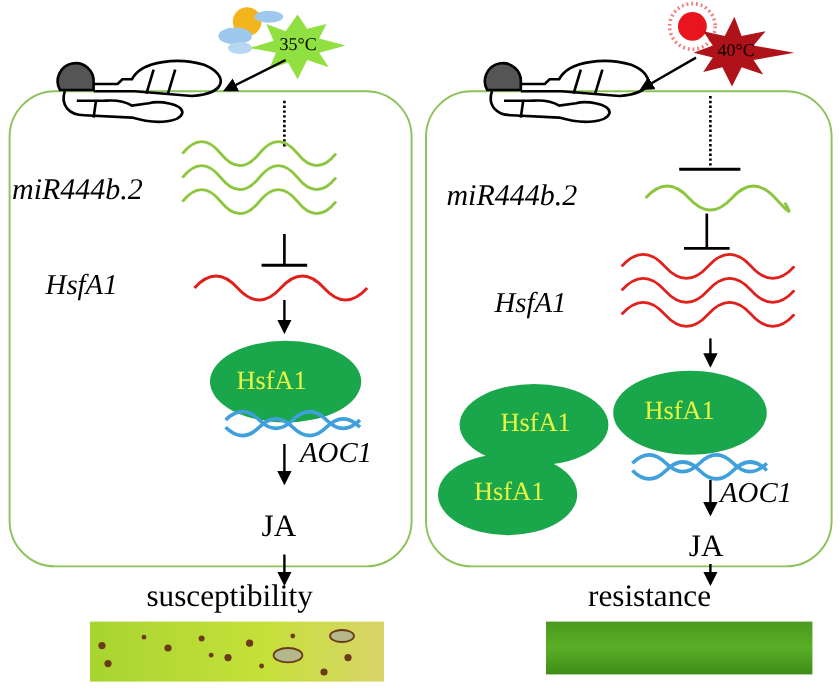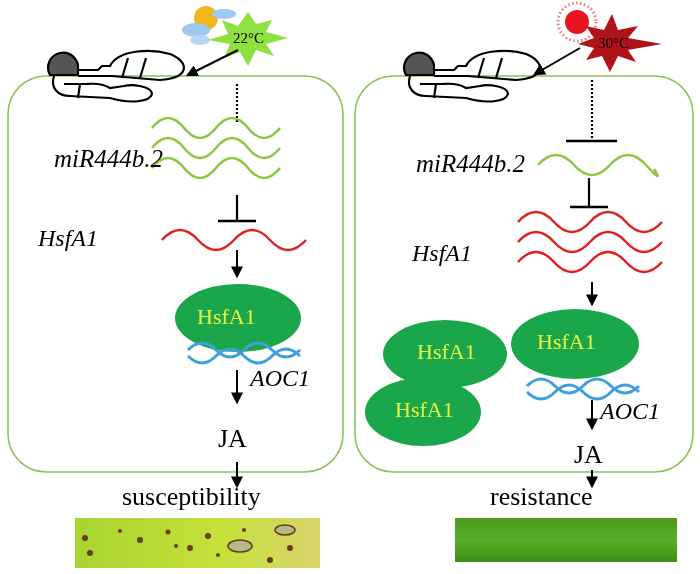--- a/index.html
+++ b/index.html
@@ -1,20 +1,20 @@
 <!DOCTYPE html>
 <html><head>
 <meta charset="utf-8">
 <style>
   html,body{margin:0;padding:0;background:#fff;}
   body{width:700px;height:574px;position:relative;overflow:hidden;font-family:"Liberation Serif",serif;}
   svg{position:absolute;left:0;top:0;}
   .t{position:absolute;white-space:nowrap;color:#000;}
   .it{font-style:italic;}
-  .lbl{font-size:25px;padding-left:44px;}
+  .lbl{font-size:25px;}
   .gene{font-size:24px;}
   .prot{color:#e8f542;font-size:22px;}
   .temp{font-size:15px;}
   .out{font-size:26px;}
 </style>
 </head>
 <body>
 
 <svg width="700" height="574" viewBox="0 0 700 574">
   <defs>
@@ -128,22 +128,22 @@
       <circle cx="244" cy="530" r="2"></circle>
         <circle cx="270" cy="560" r="3"></circle>
         <circle cx="290" cy="548" r="3"></circle>
     </g>
     <ellipse cx="240" cy="546" rx="12" ry="6" fill="#b4b88a" stroke="#6a3a1a" stroke-width="1.5"></ellipse>
     <ellipse cx="285" cy="530" rx="10" ry="5" fill="#b4b88a" stroke="#6a3a1a" stroke-width="1.5"></ellipse>
   </g>
   <rect x="455" y="518" width="222" height="44" fill="url(#leafR)"></rect>
 </svg>
 
-<div class="t temp" style="left:233px;top:30px;">22°C</div>
-<div class="t temp" style="left:598px;top:35px;">30°C</div>
+<div class="t temp" style="left:233px;top:30px;">35°C</div>
+<div class="t temp" style="left:598px;top:35px;">40°C</div>
 
 <div class="t it lbl" style="left:10px;top:145px;">miR444b.2</div>
 <div class="t it gene" style="left:38px;top:225px;">HsfA1</div>
 <div class="t prot" style="left:197px;top:304px;">HsfA1</div>
 <div class="t it gene" style="left:250px;top:365px;">AOC1</div>
 <div class="t out" style="left:218px;top:424px;">JA</div>
 <div class="t out" style="left:122px;top:482px;">susceptibility</div>
 
 <div class="t it lbl" style="left:372px;top:150px;">miR444b.2</div>
 <div class="t it gene" style="left:412px;top:240px;">HsfA1</div>

